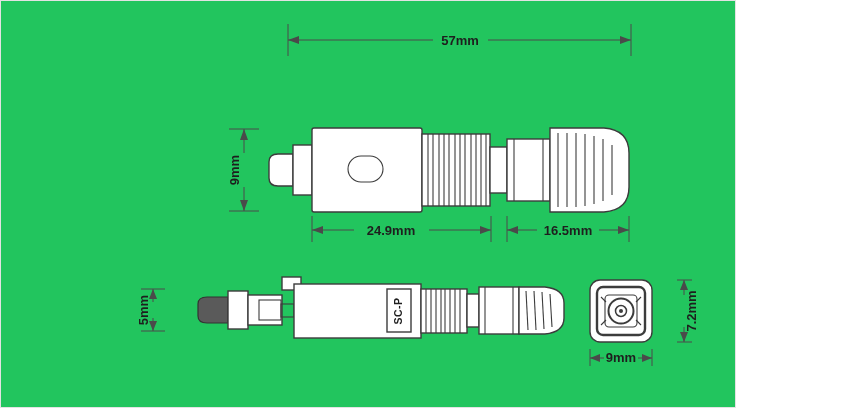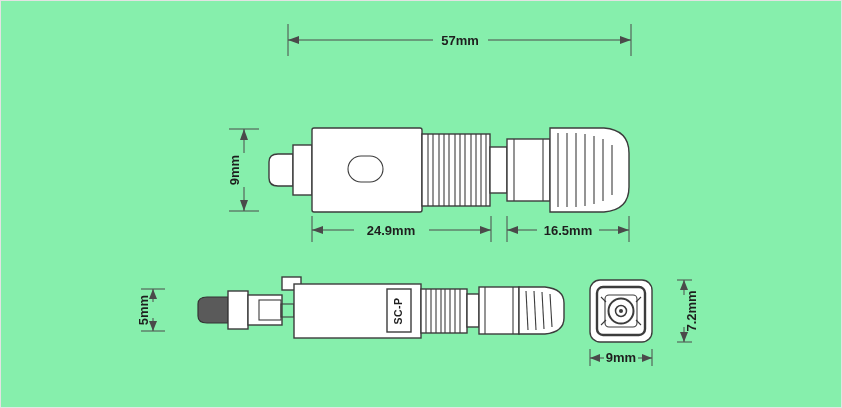--- a/index.html
+++ b/index.html
@@ -1,19 +1,19 @@
 <!DOCTYPE html>
 <html><head>
 <meta charset="utf-8">
 <style>
   html,body{margin:0;padding:0;background:#fff;}
   .canvas{
     position:relative;
-    width:842px;height:408px;
-    background:#86efac;
+    width:736px;height:408px;
+    background:#22c55e;
     border:1px solid #e3e3e3;
     box-sizing:border-box;
     font-family:"Liberation Sans", sans-serif;
     overflow:hidden;
   }
   svg{display:block;}
   .part{fill:#ffffff;stroke:#3c3c3c;stroke-width:1.4;}
   .part-thin{fill:none;stroke:#3c3c3c;stroke-width:1.1;}
   .part-dark{fill:#5a5a5a;stroke:#333;stroke-width:1.2;}
   .dimline{stroke:#4a4a4a;stroke-width:1;fill:none;}

